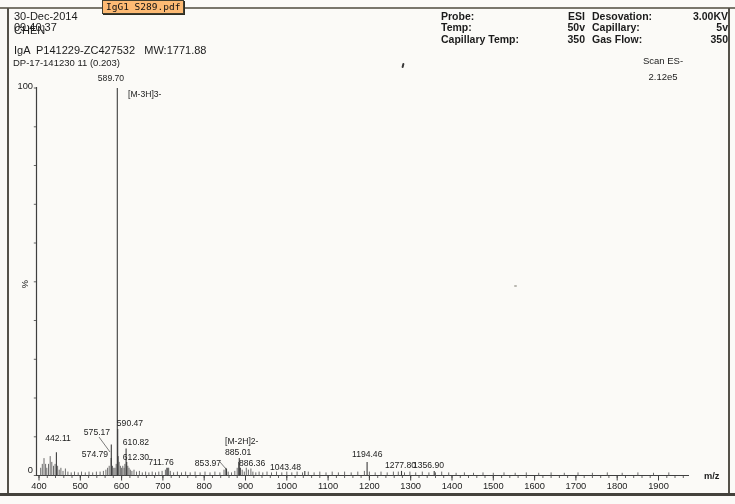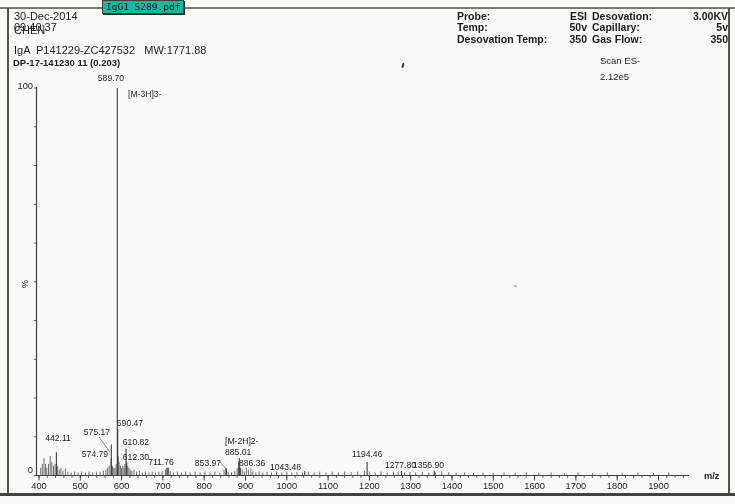--- a/index.html
+++ b/index.html
@@ -12,38 +12,38 @@
   }
   .page-bg{position:absolute;left:0;top:0;width:735px;height:504px;background:#fbfaf7}
   .edge{position:absolute;background:#55524a}
   .edge-top{left:0;top:7px;width:735px;height:2px;background:#7a776c}
   .edge-left{left:7px;top:8px;width:2px;height:487px}
   .edge-right{left:728px;top:8px;width:2px;height:487px}
   .edge-bottom{left:0;top:493px;width:735px;height:3px;background:#44423c}
 
   .file-tab{
     position:absolute;left:102px;top:0;height:12px;
-    background:#14b8a6;border:1px solid #403e2f;box-shadow:1px 1px 0 #2e2c22;
+    background:#fdba74;border:1px solid #403e2f;box-shadow:1px 1px 0 #2e2c22;
     font-family:"DejaVu Sans Mono", monospace;font-size:9.5px;line-height:11px;
     padding:0 3px;white-space:nowrap;color:#111;
   }
 
   .hdr-line{position:absolute;font-weight:normal;font-size:11px;line-height:11px;white-space:pre}
   .hdr-date{left:14px;top:11px}
   .hdr-time{left:14px;top:22px}
   .hdr-operator{left:14px;top:25px}
   .hdr-sample{left:14px;top:45px;font-size:11px}
-  .hdr-acq{left:13px;top:58px;font-weight:700;font-size:9.5px;line-height:10px}
+  .hdr-acq{left:13px;top:58px;font-weight:400;font-size:9.5px;line-height:10px}
 
   .param-row{position:absolute;display:flex;justify-content:space-between;font-weight:bold;font-size:10.5px;line-height:11px;white-space:pre}
-  .param-mid{left:457px;width:130px}
+  .param-mid{left:441px;width:144px}
   .param-right{left:592px;width:136px}
   .row-1{top:11px}.row-2{top:22px}.row-3{top:34px}
 
-  .scan-block{position:absolute;left:600px;width:126px;text-align:left;font-size:9.5px;line-height:10px}
+  .scan-block{position:absolute;left:600px;width:126px;text-align:center;font-size:9.5px;line-height:10px}
   .scan-mode{top:56px}
   .scan-intensity{top:72px}
 
   .speck-a{position:absolute;left:402px;top:63px;width:2px;height:5px;background:#3a3a3a;border-radius:1px;transform:rotate(14deg)}
   .speck-b{position:absolute;left:514px;top:285px;width:3px;height:2px;background:#b9b7b0;border-radius:1px}
 
   svg text{font-family:"Liberation Sans", sans-serif}
 </style>
 </head>
 <body>
@@ -66,21 +66,21 @@
 
 <div class="param-row param-mid row-1">
   <span>Probe:</span>
   <span>ESI</span>
 </div>
 <div class="param-row param-mid row-2">
   <span>Temp:</span>
   <span>50v</span>
 </div>
 <div class="param-row param-mid row-3">
-  <span>Desovation Temp:</span>
+  <span>Capillary Temp:</span>
   <span>350</span>
 </div>
 
 <div class="param-row param-right row-1">
   <span>Desovation:</span>
   <span>3.00KV</span>
 </div>
 <div class="param-row param-right row-2">
   <span>Capillary:</span>
   <span>5v</span>

